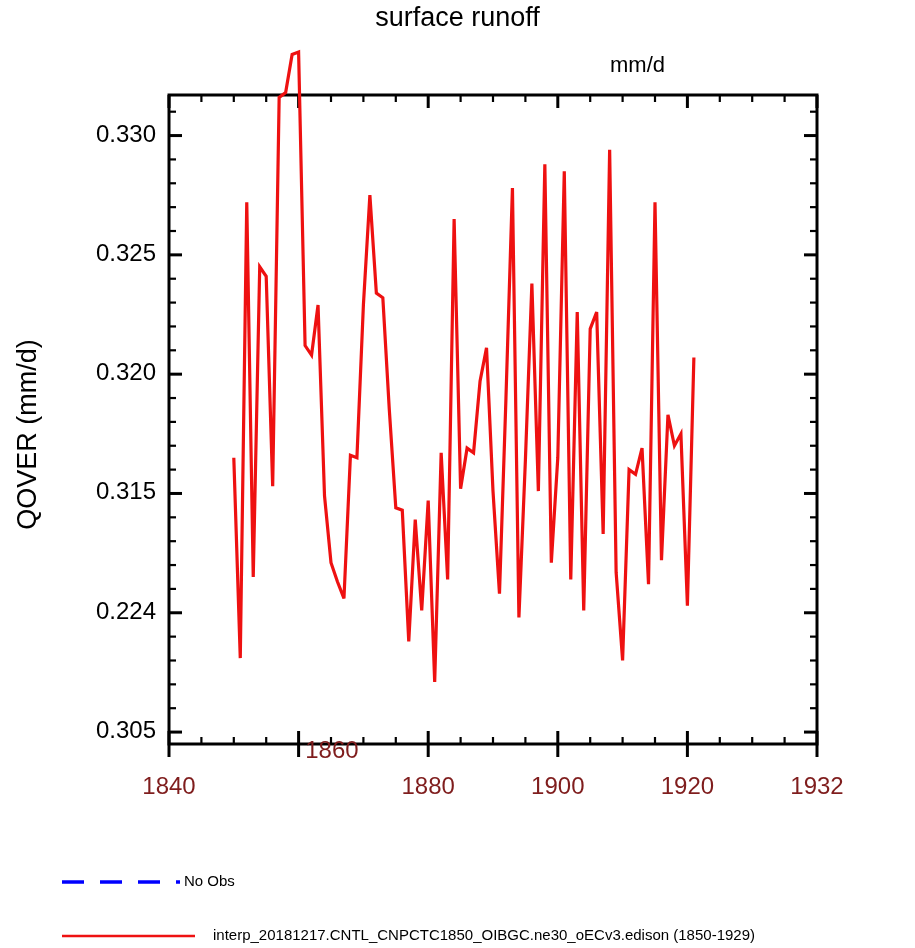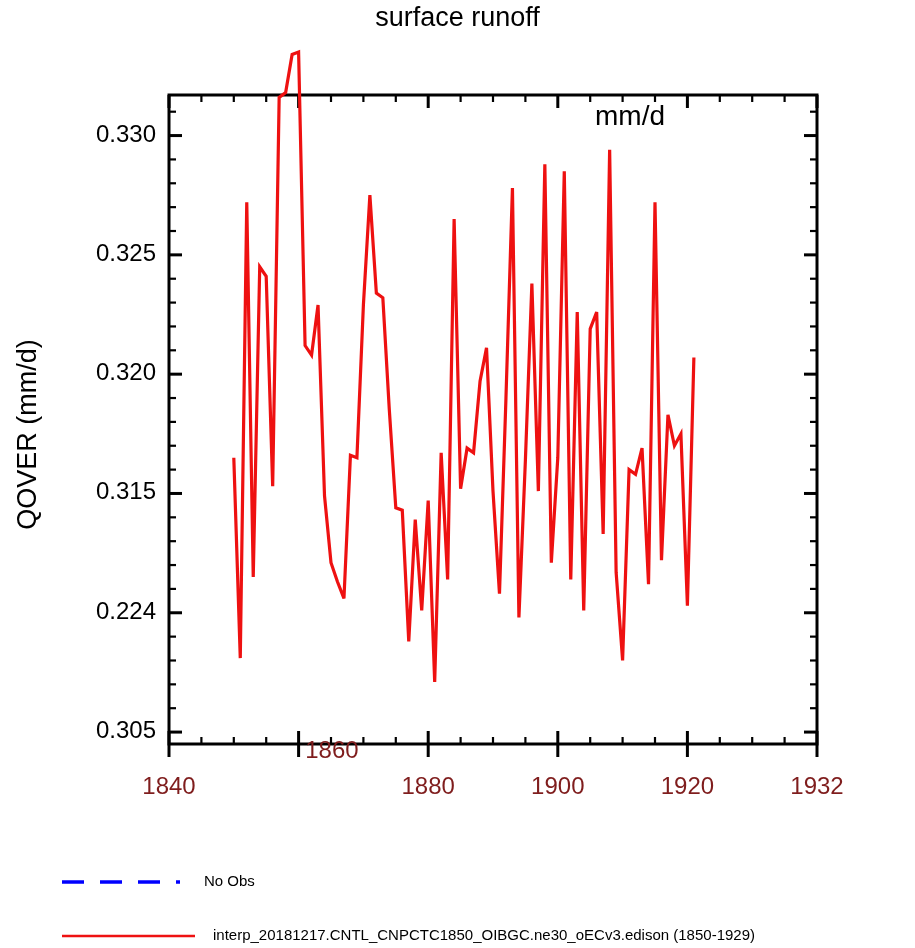--- a/index.html
+++ b/index.html
@@ -32,24 +32,23 @@
     font-size: 27px;
     font-family: "Liberation Sans", sans-serif;
     color: #000000;
     letter-spacing: 0px;
   }
 
   .units-label {
     position: absolute;
     right: 98px;
     top: 52px;
-    font-size: 28px;
-    font-family: "Liberation Sans", sans-serif;
-    color: #000000;
-    margin-top: 48px;
+    font-size: 22px;
+    font-family: "Liberation Sans", sans-serif;
+    color: #000000;
   }
 
   .y-axis-title {
     position: absolute;
     left: -138px;
     top: 419px;
     width: 330px;
     text-align: center;
     font-size: 27px;
     font-family: "Liberation Sans", sans-serif;
@@ -249,17 +248,17 @@
     <g id="series-group">
         <polyline points="233.80,457.68 240.28,658.10 246.76,202.37 253.24,576.98 259.72,266.79 266.20,276.34 272.68,486.31 279.16,97.39 285.64,92.61 292.12,54.44 298.60,52.05 305.08,345.53 311.56,355.08 318.04,304.97 324.52,495.85 331.00,562.66 337.48,581.75 343.96,598.45 350.44,455.29 356.92,457.68 363.40,304.97 369.88,195.21 376.36,293.04 382.84,297.81 389.32,409.96 395.80,507.78 402.28,510.17 408.76,641.40 415.24,519.71 421.72,610.38 428.20,500.63 434.68,681.96 441.16,452.90 447.64,579.36 454.12,219.07 460.60,488.69 467.08,448.13 473.56,452.90 480.04,381.32 486.52,347.92 493.00,491.08 499.48,593.68 505.96,398.03 512.44,188.06 518.92,617.54 525.40,460.06 531.88,283.50 538.36,491.08 544.84,164.19 551.32,562.66 557.80,457.68 564.28,171.35 570.76,579.36 577.24,312.13 583.72,610.38 590.20,328.83 596.68,312.13 603.16,534.03 609.64,149.88 616.12,572.21 622.60,660.49 629.08,469.61 635.56,474.38 642.04,448.13 648.52,584.14 655.00,202.37 661.48,560.28 667.96,414.73 674.44,445.75 680.92,433.82 687.40,605.61 693.88,357.46 700.36,NaN 706.84,NaN 713.32,NaN 719.80,NaN 726.28,NaN 732.76,NaN 739.24,NaN 745.72,NaN" fill="none" stroke="#ee1111" stroke-width="3.2" stroke-linejoin="miter" stroke-linecap="butt"></polyline>
       </g>
     <g id="legend-group">
         <line x1="62" y1="882" x2="180" y2="882" stroke="#0000ff" stroke-width="3.4" stroke-dasharray="22 16"></line>
         <line x1="62" y1="936" x2="195" y2="936" stroke="#ee1111" stroke-width="2.6"></line>
       </g>
   </svg>
 
   <div id="legend-labels">
-      <div class="legend-label" style="left: 204px; top: 872px; text-align: right;">No Obs</div>
+      <div class="legend-label" style="left: 184px; top: 872px; text-align: right;">No Obs</div>
       <div class="legend-label" style="left: 213px; top: 926px;">interp_20181217.CNTL_CNPCTC1850_OIBGC.ne30_oECv3.edison (1850-1929)</div>
     </div>
 
 </div>
 
 </body></html>

